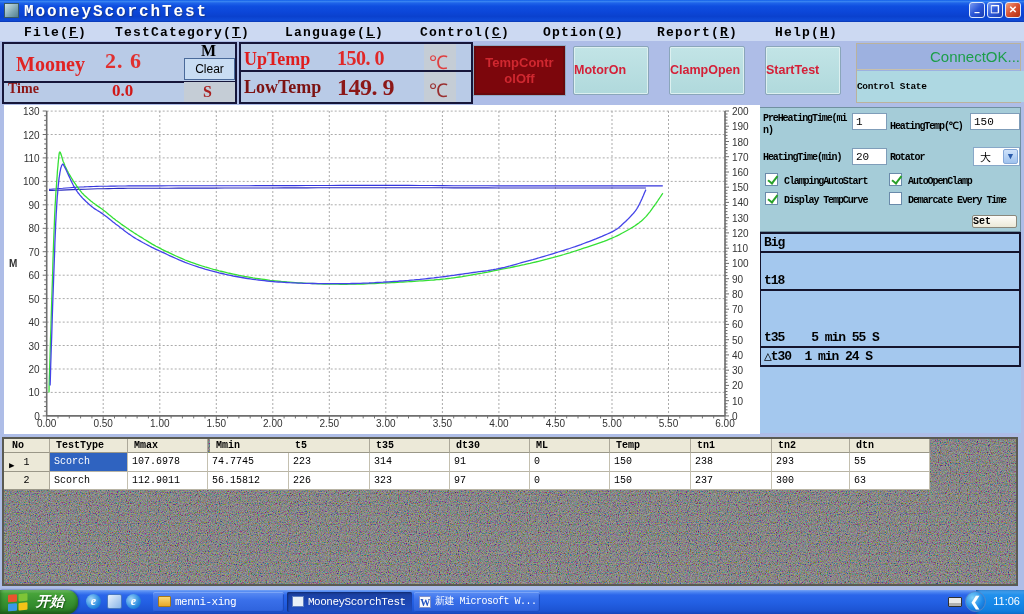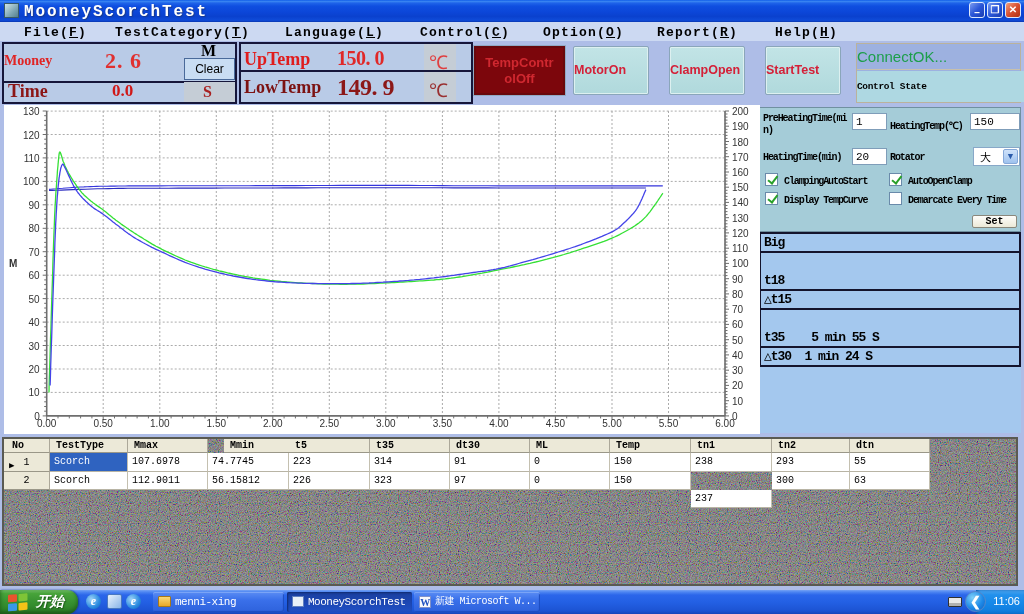--- a/index.html
+++ b/index.html
@@ -26,29 +26,29 @@
 .ccell{position:absolute;background:#c5cdd6}
 #clearbtn{position:absolute;left:180px;top:14px;width:51px;height:22px;background:#c9ddf3;border:1px solid #4a6a9a;font:12px "Liberation Sans",sans-serif;text-align:center;line-height:20px;color:#000}
 
 .palebtn{position:absolute;top:46px;height:49px;background:linear-gradient(180deg,#c2e4e6,#b0d9dc);border:1px solid #8aa6ba;
 color:#d42038;font:bold 12.5px "Liberation Sans",sans-serif;text-align:left;border-radius:2px;box-shadow:inset 0 0 0 1px #ddf0f0}
 #btnTC{left:474px;top:46px;width:91px;height:49px;position:absolute;background:#7c060c;border:2px solid #68080d;box-shadow:0 0 0 1px #90aac4;color:#d02830;font:bold 13px "Liberation Sans",sans-serif;text-align:center;padding-top:7px;line-height:16px}
 #btnMo{left:573px;width:76px;line-height:47px}
 #btnCl{left:669px;width:76px;line-height:47px}
 #btnSt{left:765px;width:76px;line-height:47px}
 #conbox{position:absolute;left:856px;top:43px;width:165px;height:60px;border:1px solid #bab29c;background:#9db1e0}
-#conbox .top{position:absolute;left:0;top:0;width:163px;height:26px;color:#1d9e4a;font:15px "Liberation Sans",sans-serif;text-align:left;line-height:26px;border-bottom:1px solid #c8c0ac}
+#conbox .top{position:absolute;left:0;top:0;width:163px;height:26px;color:#1d9e4a;font:15px "Liberation Sans",sans-serif;text-align:right;line-height:26px;border-bottom:1px solid #c8c0ac}
 #conbox .bot{position:absolute;left:0;top:27px;width:184px;height:31px;background:#aed8e2;color:#000;font:bold 9.5px "Liberation Mono",monospace;letter-spacing:-0.35px;line-height:31px}
 
 #setpanel{position:absolute;left:757px;top:107px;width:264px;height:125px;background:#a5ccd8;border:1px solid #7090a0;
 font:bold 10px "Liberation Mono",monospace;letter-spacing:-1.1px;color:#000}
 #setpanel .tb{position:absolute;background:#fff;border:1px solid #7f9db9;font:11px "Liberation Mono",monospace;letter-spacing:0;padding:2px 0 0 3px}
 .cb{position:absolute;width:13px;height:13px;background:#fff;border:1px solid #6a8aaa}
 .cb.on:after{content:"";position:absolute;left:3.5px;top:0px;width:4px;height:7.5px;border:solid #28a028;border-width:0 2.1px 2.1px 0;transform:rotate(38deg)}
-#setbtn{position:absolute;left:972px;top:215px;width:45px;height:13px;background:linear-gradient(180deg,#fdfdfa,#ece9d8);border:1px solid #8a887c;border-radius:2px;font:bold 10px "Liberation Mono",monospace;text-align:center;line-height:11px}
+#setbtn{position:absolute;left:972px;top:215px;width:45px;height:13px;background:linear-gradient(180deg,#fdfdfa,#ece9d8);border:1px solid #8a887c;border-radius:2px;font:bold 10px "Liberation Mono",monospace;text-align:left;line-height:11px}
 
 #list{position:absolute;left:759px;top:232px;width:262px;height:135px;background:#a4c8ee;border:2px solid #14142c;border-bottom:none;font:bold 13px "Liberation Mono",monospace;letter-spacing:-1.05px;color:#000}
 #list .row{position:absolute;left:0;width:258px;height:19px;border-bottom:2px solid #14142c;line-height:17px;padding-left:3px}
 
 #grid{position:absolute;left:2px;top:437px;width:1016px;height:149px;border:2px solid #5a5a52;background:#858388}
 .hdrcell{position:absolute;top:0;height:14px;background:#ece9d8;border-right:1px solid #aca899;border-bottom:1px solid #9a9788;font:bold 10px "Liberation Mono",monospace;padding:1px 0 0 6px}
 .cell{position:absolute;background:#fff;border-right:1px solid #c4c0b0;border-bottom:1px solid #b8b4a4;font:10px "Liberation Mono",monospace;padding:3px 0 4px 4px}
 .rowhdr{position:absolute;background:#ece9d8;border-right:1px solid #aca899;border-bottom:1px solid #9a9788}
 
 #taskbar{position:absolute;left:0;top:590px;width:1024px;height:24px;
@@ -74,25 +74,25 @@
 <span style="left:285px">Language(<u>L</u>)</span>
     <span style="left:420px">Control(<u>C</u>)</span>
 <span style="left:543px">Option(<u>O</u>)</span>
     <span style="left:657px">Report(<u>R</u>)</span>
 <span style="left:775px">Help(<u>H</u>)</span>
 </div>
 
 <div class="navybox" id="gMoo">
   <div class="split"></div>
   <div class="ccell" style="left:180px;top:38px;width:51px;height:20px"></div>
-  <span class="redlbl" style="left:0;top:9px;font-size:14px;color:#e02424">Mooney</span>
+  <span class="redlbl" style="left:12px;top:9px;font-size:20px;color:#e02424">Mooney</span>
   <span class="redlbl" style="left:101px;top:4px;font-size:22px;color:#e03030;letter-spacing:1px">2. 6</span>
   <span class="redlbl" style="left:197px;top:-2px;font-size:16px;color:#000">M</span>
   <div id="clearbtn">Clear</div>
-  <span class="redlbl" style="left:4px;top:37px;font-size:18px;color:#8c1616">Time</span>
+  <span class="redlbl" style="left:4px;top:37px;font-size:14px;color:#8c1616">Time</span>
   <span class="redlbl" style="left:108px;top:37px;font-size:17px;color:#d01818">0.0</span>
   <span class="redlbl" style="left:199px;top:39px;font-size:16px;color:#a82020">S</span>
 </div>
 <div class="navybox" id="gTmp">
   <div class="split"></div>
   <div class="ccell" style="left:183px;top:0;width:32px;height:26px"></div>
   <div class="ccell" style="left:183px;top:28px;width:32px;height:30px"></div>
   <span class="redlbl" style="left:3px;top:5px;font-size:18px;color:#e01c1c">UpTemp</span>
   <span class="redlbl" style="left:96px;top:3px;font-size:20px;color:#e02828;letter-spacing:-0.5px">150. 0</span>
   <span class="redlbl" style="left:188px;top:5px;font-size:19px;color:#e04040;font-weight:normal">℃</span>
@@ -128,21 +128,20 @@
   <div class="cb on" style="left:7px;top:84px"></div>
     <span style="position:absolute;left:26px;top:87px">Display TempCurve</span>
   <div class="cb" style="left:131px;top:84px"></div>
     <span style="position:absolute;left:150px;top:87px">Demarcate Every Time</span>
 </div>
 <div id="setbtn">Set</div>
 
 <div id="list">
   <div class="row" style="top:0">Big</div>
   <div class="row" style="top:38px">t18</div>
-  <div class="row" style="top:57px">△t15</div>
   <div class="row" style="top:95px">t35&nbsp;&nbsp;&nbsp;&nbsp;5 min 55 S</div>
   <div class="row" style="top:114px">△t30&nbsp;&nbsp;1 min 24 S</div>
 </div>
 <div style="position:absolute;left:759px;top:367px;width:262px;height:66px;background:#a4c8ee"></div>
 <svg id="chart" width="756" height="329" style="position:absolute;left:4px;top:105px;background:#fff">
 <g stroke="#ababab" stroke-width="1" stroke-dasharray="2,2" fill="none">
 <line x1="42.7" y1="287.4" x2="721.0" y2="287.4"></line>
 <line x1="42.7" y1="264.0" x2="721.0" y2="264.0"></line>
 <line x1="42.7" y1="240.5" x2="721.0" y2="240.5"></line>
 <line x1="42.7" y1="217.1" x2="721.0" y2="217.1"></line>
@@ -478,21 +477,21 @@
           <feFuncB type="linear" slope="2.2" intercept="-0.55"></feFuncB>
           <feFuncA type="linear" slope="0" intercept="1"></feFuncA>
         </feComponentTransfer>
 </filter>
 <rect width="1012" height="145" fill="#585658"></rect>
 <rect width="1012" height="145" filter="url(#nz)" opacity="0.45"></rect>
 </svg>
 <div class="hdrcell" style="left:0px;width:46px;padding-left:8px">No</div>
 <div class="hdrcell" style="left:46px;width:78px;padding-left:6px">TestType</div>
 <div class="hdrcell" style="left:124px;width:80px;padding-left:6px">Mmax</div>
-<div class="hdrcell" style="left:220px;width:81px;padding-left:6px">Mmin</div>
+<div class="hdrcell" style="left:206px;width:81px;padding-left:6px">Mmin</div>
 <div class="hdrcell" style="left:285px;width:81px;padding-left:6px">t5</div>
 <div class="hdrcell" style="left:366px;width:80px;padding-left:6px">t35</div>
 <div class="hdrcell" style="left:446px;width:80px;padding-left:6px">dt30</div>
 <div class="hdrcell" style="left:526px;width:80px;padding-left:6px">ML</div>
 <div class="hdrcell" style="left:606px;width:81px;padding-left:6px">Temp</div>
 <div class="hdrcell" style="left:687px;width:81px;padding-left:6px">tn1</div>
 <div class="hdrcell" style="left:768px;width:78px;padding-left:6px">tn2</div>
 <div class="hdrcell" style="left:846px;width:80px;padding-left:6px">dtn</div>
 <div class="rowhdr" style="left:0px;top:14px;width:46px;height:19px;font:10px 'Liberation Mono',monospace;text-align:center;line-height:19px"><span style="position:absolute;left:5px;top:4px;font-size:9px">▶</span>1</div>
 <div class="cell" style="left:46px;top:14px;width:78px;height:19px;background:#2f63c0;color:#fff">Scorch</div>
@@ -508,21 +507,21 @@
 <div class="cell" style="left:846px;top:14px;width:80px;height:19px">55</div>
 <div class="rowhdr" style="left:0px;top:33px;width:46px;height:18px;font:10px 'Liberation Mono',monospace;text-align:center;line-height:18px">2</div>
 <div class="cell" style="left:46px;top:33px;width:78px;height:18px">Scorch</div>
 <div class="cell" style="left:124px;top:33px;width:80px;height:18px">112.9011</div>
 <div class="cell" style="left:204px;top:33px;width:81px;height:18px">56.15812</div>
 <div class="cell" style="left:285px;top:33px;width:81px;height:18px">226</div>
 <div class="cell" style="left:366px;top:33px;width:80px;height:18px">323</div>
 <div class="cell" style="left:446px;top:33px;width:80px;height:18px">97</div>
 <div class="cell" style="left:526px;top:33px;width:80px;height:18px">0</div>
 <div class="cell" style="left:606px;top:33px;width:81px;height:18px">150</div>
-<div class="cell" style="left:687px;top:51px;width:81px;height:18px">237</div>
+<div class="cell" style="left:687px;top:33px;width:81px;height:18px">237</div>
 <div class="cell" style="left:768px;top:33px;width:78px;height:18px">300</div>
 <div class="cell" style="left:846px;top:33px;width:80px;height:18px">63</div>
 
 </div>
 
 <div id="taskbar">
 <div id="startbtn"><svg width="22" height="20" viewBox="0 0 22 20" style="position:absolute;left:7px;top:2px">
 <g transform="skewY(-5)">
           <rect x="1" y="3" width="9" height="7.5" rx="1" fill="#e8552e"></rect>
 <rect x="11.5" y="3" width="9" height="7.5" rx="1" fill="#7fc437"></rect>

